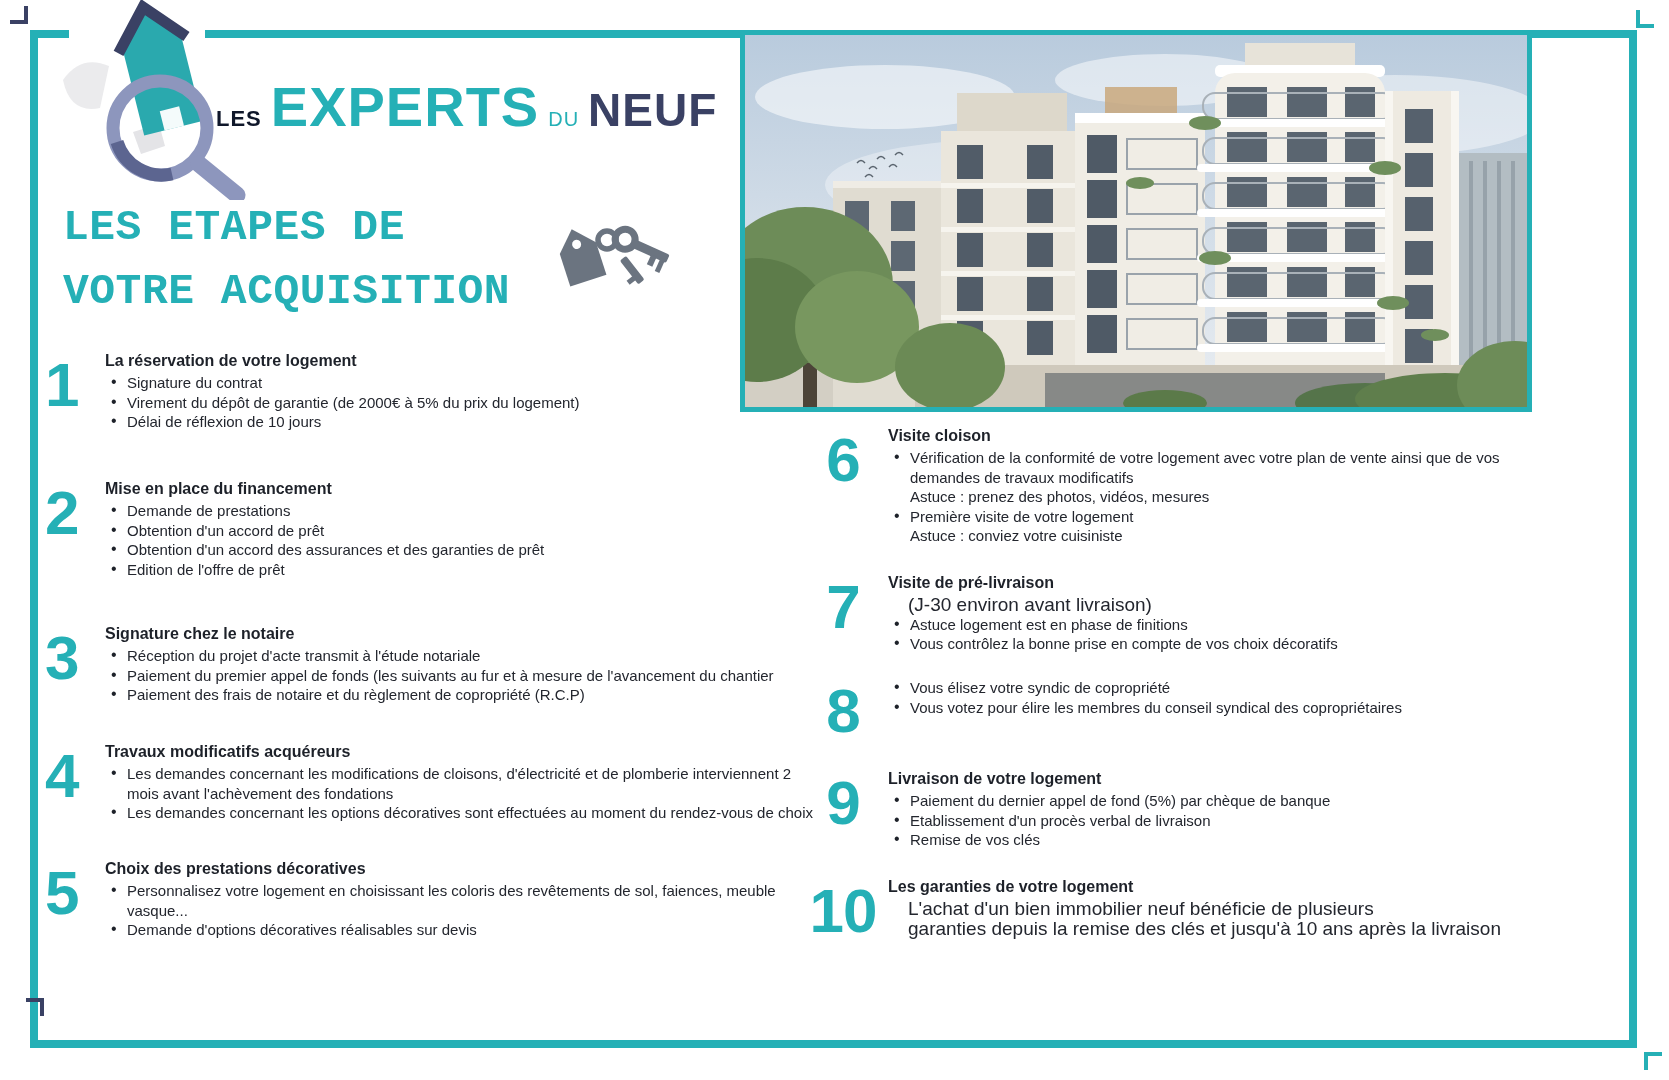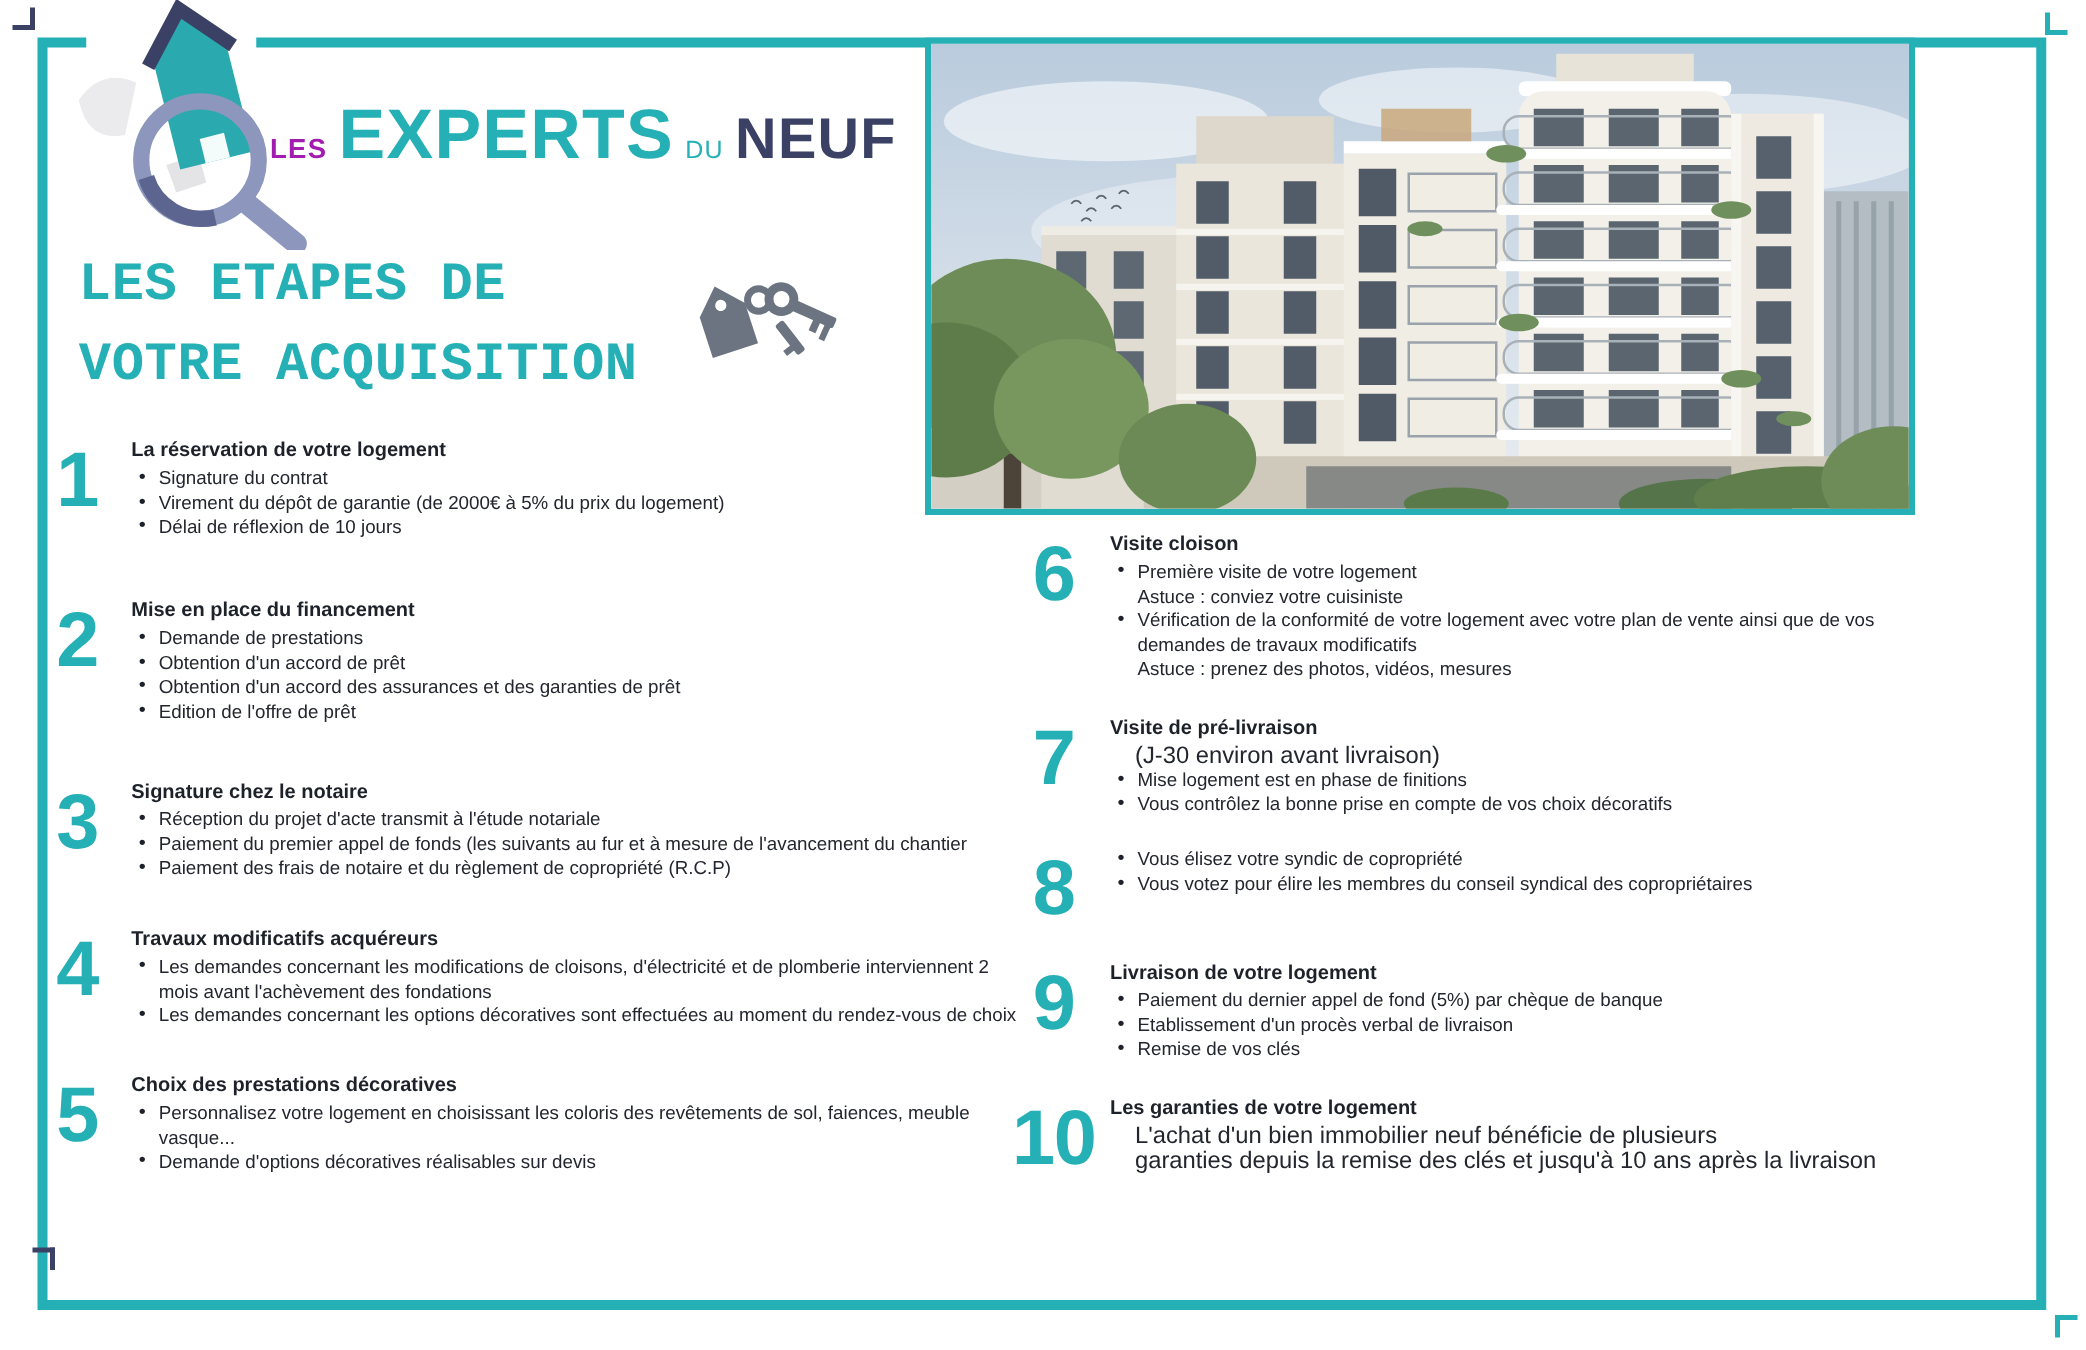--- a/index.html
+++ b/index.html
@@ -17,21 +17,21 @@
          border:8px solid var(--accent);z-index:1;}
 
   .mark{position:absolute;width:18px;height:18px;z-index:2;}
   .mark.tl{left:10px;top:6px;border-right:4px solid var(--navy);border-bottom:4px solid var(--navy);}
   .mark.tr{left:1636px;top:10px;border-left:4px solid var(--accent);border-bottom:4px solid var(--accent);}
   .mark.bl{left:26px;top:998px;border-right:4px solid var(--navy);border-top:4px solid var(--navy);}
   .mark.br{left:1644px;top:1052px;border-left:4px solid var(--accent);border-top:4px solid var(--accent);}
 
   .logo-art{position:absolute;left:55px;top:0;width:210px;height:200px;z-index:4;}
   .logo-text{position:absolute;left:216px;top:74px;display:flex;align-items:baseline;gap:9px;z-index:4;white-space:nowrap;}
-  .logo-les{font-size:22px;font-weight:700;color:#a21caf;letter-spacing:1px;}
+  .logo-les{font-size:22px;font-weight:700;color:#0f172a;letter-spacing:1px;}
   .logo-experts{font-size:56px;font-weight:700;color:var(--accent);letter-spacing:1px;text-align:right;}
   .logo-du{font-size:20px;font-weight:400;color:var(--accent);letter-spacing:1px;}
   .logo-neuf{font-size:46px;font-weight:800;color:var(--navy);letter-spacing:1px;}
 
   .main-title{position:absolute;left:63px;top:196px;z-index:3;
               font-size:43px;line-height:64px;font-weight:800;color:var(--accent);letter-spacing:.5px;font-family:Liberation Mono, monospace;}
 
   .keys-icon{position:absolute;left:552px;top:218px;width:122px;height:80px;z-index:3;}
 
   .photo{position:absolute;left:740px;top:30px;width:792px;height:382px;
@@ -340,38 +340,38 @@
       </ul>
     </div>
   </div>
 
   <div class="step right" style="left:806px;top:427px;">
     <div class="num">6</div>
     <div class="content">
       <div class="step-title">Visite cloison</div>
       <ul class="bullets">
         <li class="bullet">
+          <span>Vérification de la conformité de votre logement avec votre plan de vente ainsi que de vos demandes de travaux modificatifs</span>
+          <span class="note">Astuce : prenez des photos, vidéos, mesures</span>
+        </li>
+        <li class="bullet">
           <span>Première visite de votre logement</span>
           <span class="note">Astuce : conviez votre cuisiniste</span>
         </li>
-        <li class="bullet">
-          <span>Vérification de la conformité de votre logement avec votre plan de vente ainsi que de vos demandes de travaux modificatifs</span>
-          <span class="note">Astuce : prenez des photos, vidéos, mesures</span>
-        </li>
       </ul>
     </div>
   </div>
 
   <div class="step right" style="left:806px;top:574px;">
     <div class="num">7</div>
     <div class="content">
       <div class="step-title">Visite de pré-livraison</div>
       <div class="subtitle">(J-30 environ avant livraison)</div>
       <ul class="bullets">
-        <li class="bullet"><span>Mise logement est en phase de finitions</span></li>
+        <li class="bullet"><span>Astuce logement est en phase de finitions</span></li>
         <li class="bullet"><span>Vous contrôlez la bonne prise en compte de vos choix décoratifs</span></li>
       </ul>
     </div>
   </div>
 
   <div class="step right" style="left:806px;top:678px;">
     <div class="num">8</div>
     <div class="content">
       <ul class="bullets">
         <li class="bullet"><span>Vous élisez votre syndic de copropriété</span></li>

